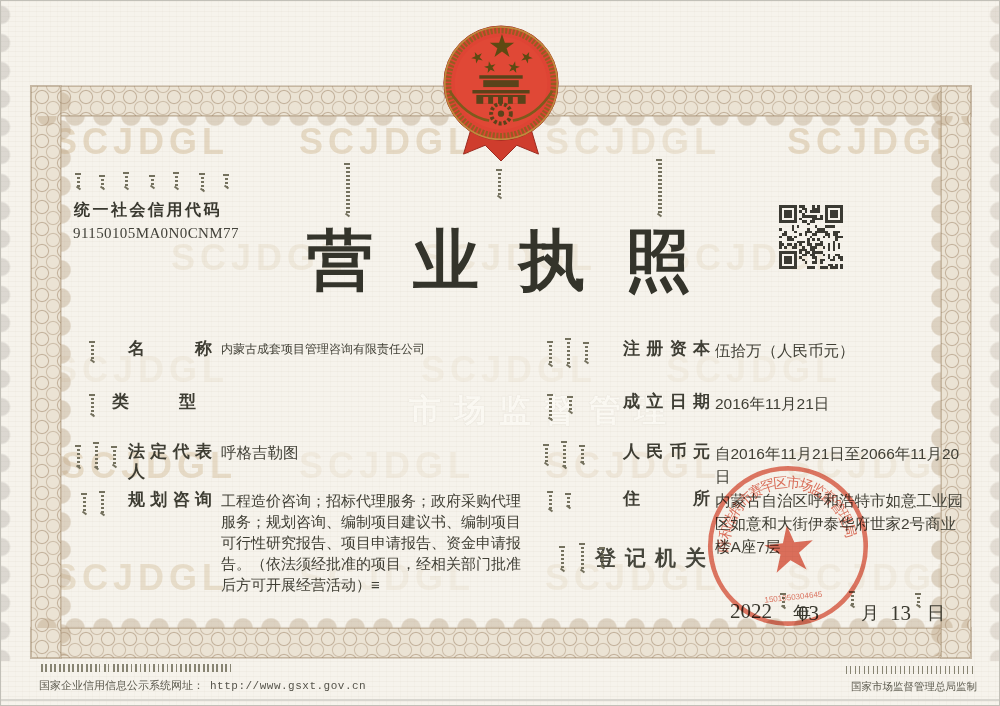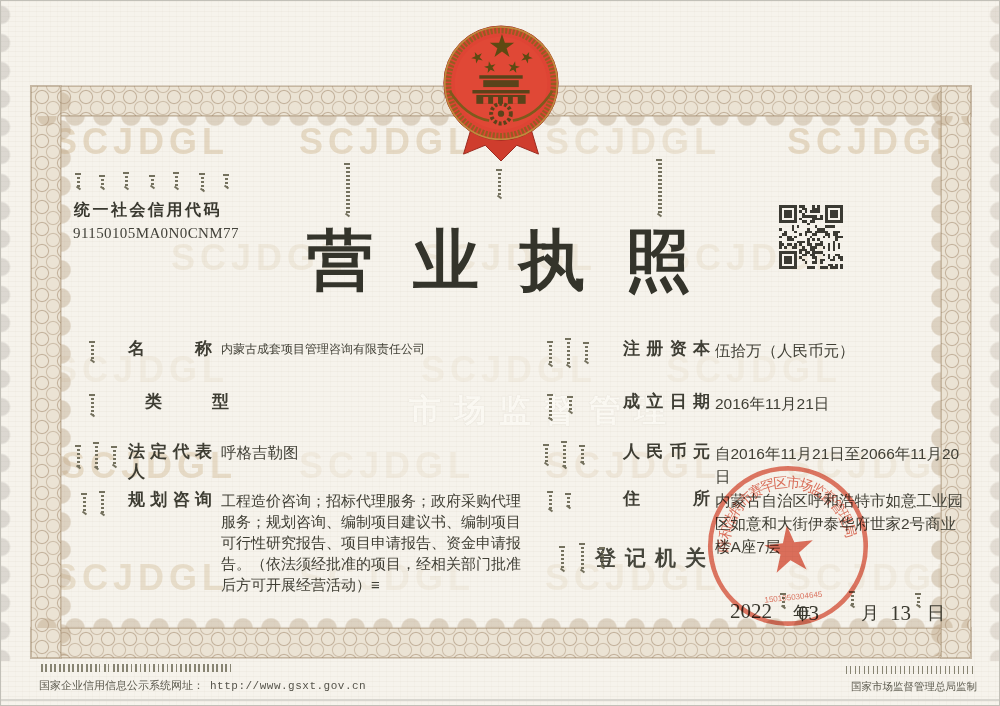--- a/index.html
+++ b/index.html
@@ -339,21 +339,21 @@
       <rect x="1" y="19" width="5" height="5" fill="#f6f3ec"></rect>
       <rect x="2" y="20" width="3" height="3" fill="#3b3a33"></rect>
     </svg>
 
   <div class="doc-title">营业执照</div>
 
   <div class="row lrow" style="left:127px;top:338px">
     <div class="flabel">名称</div>
     <div class="fvalue" style="font-size:12px">内蒙古成套项目管理咨询有限责任公司</div>
   </div>
-  <div class="row lrow" style="left:144px;top:391px">
+  <div class="row lrow" style="left:111px;top:391px">
     <div class="flabel">类型</div>
   </div>
   <div class="row lrow" style="left:127px;top:441px">
     <div class="flabel">法定代表人</div>
     <div class="fvalue">呼格吉勒图</div>
   </div>
   <div class="row lrow" style="left:127px;top:489px">
     <div class="flabel">规划咨询</div>
     <div class="fvalue" style="font-size:15px">工程造价咨询；招标代理服务；政府采购代理服务；规划咨询、编制项目建议书、编制项目可行性研究报告、项目申请报告、资金申请报告。（依法须经批准的项目，经相关部门批准后方可开展经营活动）≡</div>
   </div>

